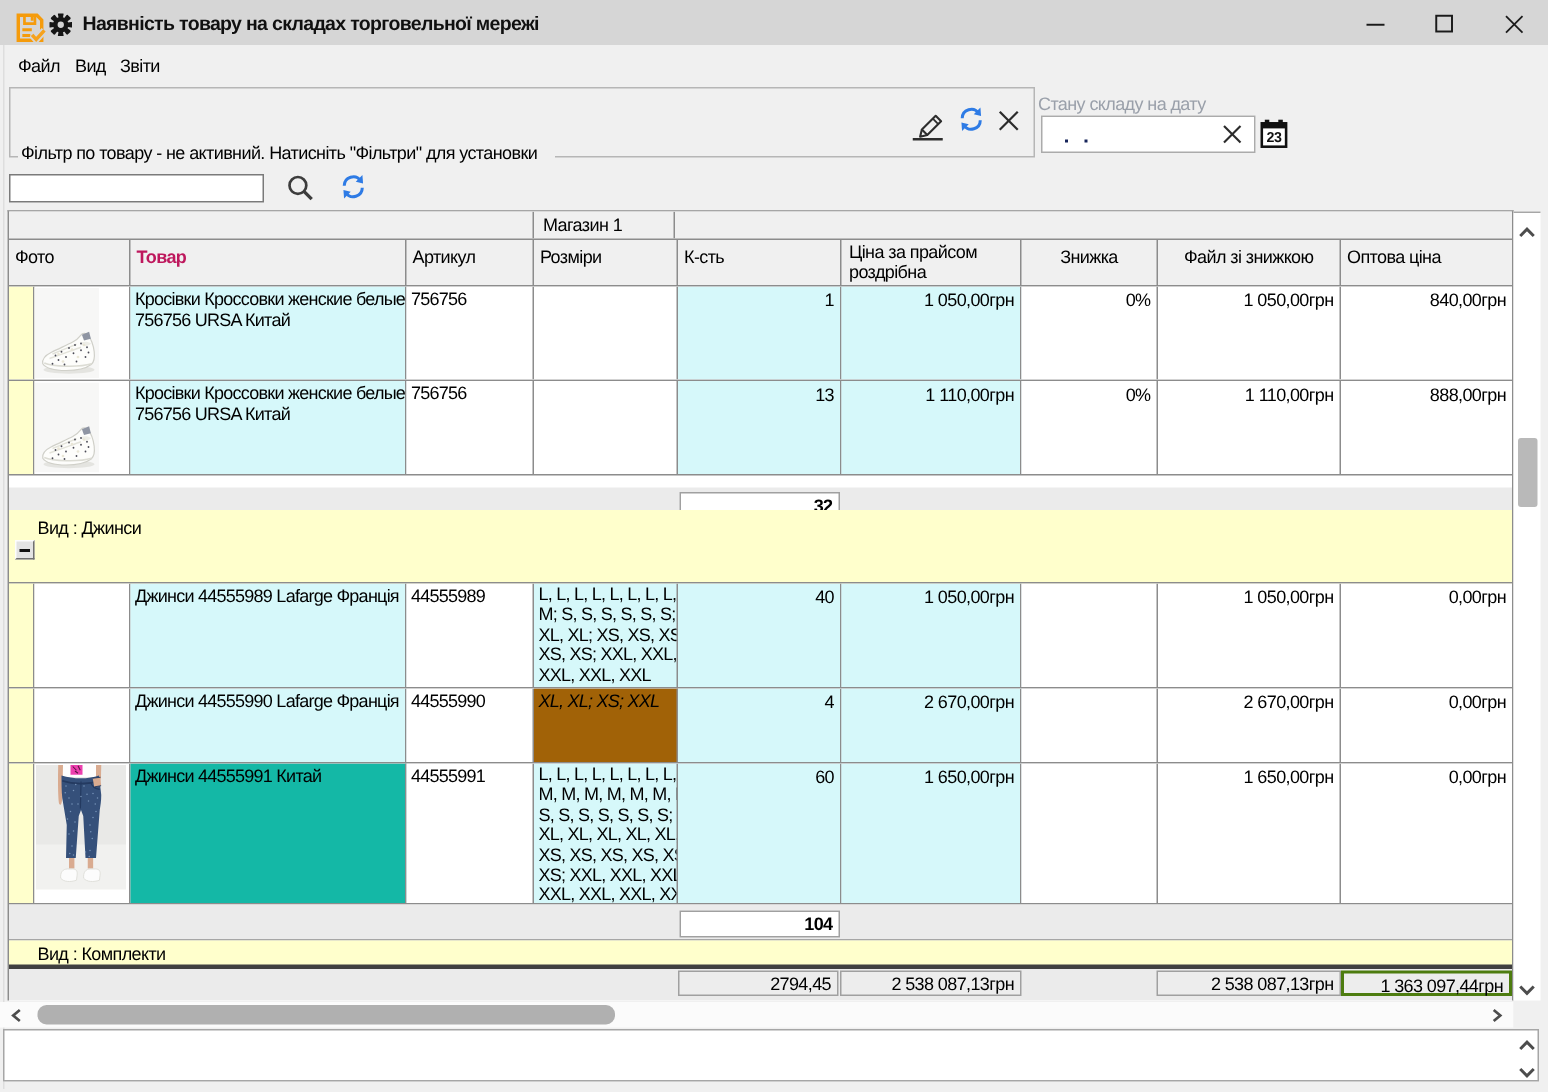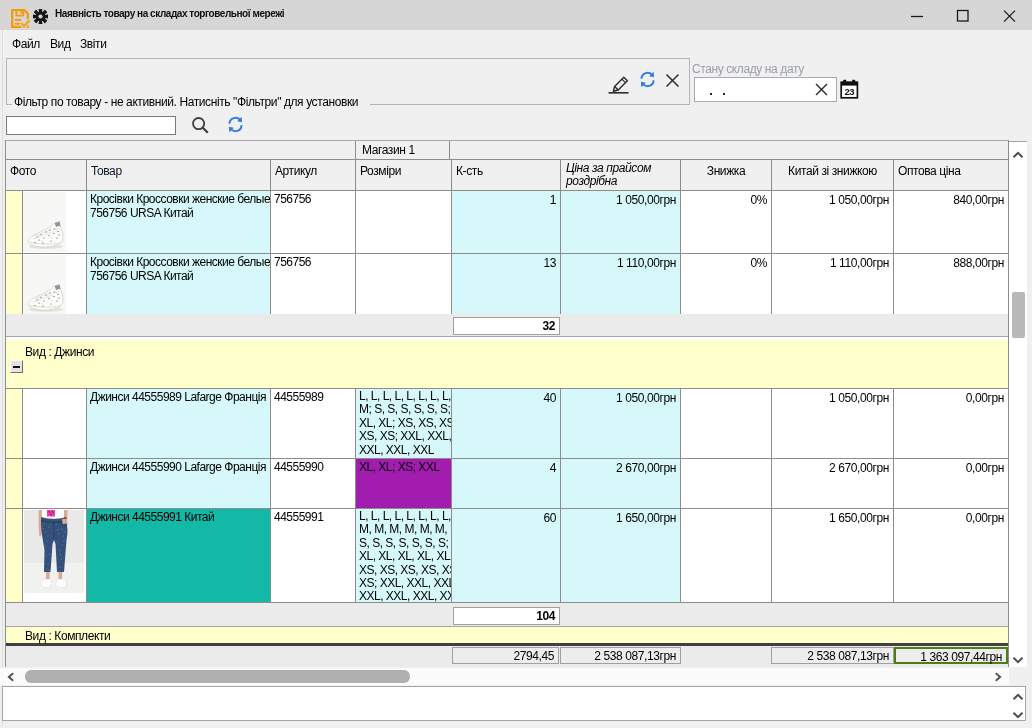--- a/index.html
+++ b/index.html
@@ -21,21 +21,21 @@
 <line x1="4.9" y1="11.9" x2="11.2" y2="11.9" stroke="#F59B0B" stroke-width="2"></line>
 <line x1="4.9" y1="15.7" x2="10.2" y2="15.7" stroke="#F59B0B" stroke-width="2"></line>
 <path d="M11.4 15.3 L14.1 18.3 L19.6 12.2" fill="none" stroke="#d6d6d6" stroke-width="4.8"></path>
 <path d="M11.4 15.3 L14.1 18.3 L19.6 12.2" fill="none" stroke="#F6A21C" stroke-width="2.3"></path>
 </svg>
 <svg class="ab" style="left:33px;top:9px" width="15" height="15" viewBox="0 0 15 15">
 <circle cx="7.5" cy="7.5" r="5.1" fill="#161616"></circle>
 <path d="M12.4 6.7 L14.7 6.3 L14.7 8.7 L12.4 8.3 Z M11.6 10.4 L13.4 11.8 L11.8 13.4 L10.4 11.6 Z M8.3 12.4 L8.7 14.7 L6.3 14.7 L6.7 12.4 Z M4.6 11.6 L3.2 13.4 L1.6 11.8 L3.4 10.4 Z M2.6 8.3 L0.3 8.7 L0.3 6.3 L2.6 6.7 Z M3.4 4.6 L1.6 3.2 L3.2 1.6 L4.6 3.4 Z M6.7 2.6 L6.3 0.3 L8.7 0.3 L8.3 2.6 Z M10.4 3.4 L11.8 1.6 L13.4 3.2 L11.6 4.6 Z" fill="#161616" stroke="#161616" stroke-width="1.4" stroke-linejoin="round"></path>
 <circle cx="7.5" cy="7.5" r="2.1" fill="#d4d4d4"></circle>
 </svg>
-<div class="ab" style="left:55px;top:8px;width:700px;height:16px;font-weight:bold;font-size:10px;color:#101010;letter-spacing:-0.45px;">Наявність товару на складах торговельної мережі</div>
+<div class="ab" style="left:55px;top:8px;width:700px;height:16px;font-weight:bold;font-size:13px;color:#101010;letter-spacing:-0.45px;">Наявність товару на складах торговельної мережі</div>
 <svg class="ab" style="left:908px;top:8px" width="110" height="16" viewBox="0 0 110 16">
 <line x1="3" y1="8.5" x2="15" y2="8.5" stroke="#1a1a1a" stroke-width="1.3"></line>
 <rect x="49.5" y="2.5" width="10.5" height="10.5" fill="none" stroke="#1a1a1a" stroke-width="1.3"></rect>
 <line x1="96" y1="2.7" x2="107" y2="13.7" stroke="#1a1a1a" stroke-width="1.2"></line>
 <line x1="107" y1="2.7" x2="96" y2="13.7" stroke="#1a1a1a" stroke-width="1.2"></line>
 </svg>
 <div class="ab" style="left:12px;top:37px;width:40px;height:14px;">Файл</div>
 <div class="ab" style="left:50px;top:37px;width:30px;height:14px;">Вид</div>
 <div class="ab" style="left:80px;top:37px;width:40px;height:14px;">Звіти</div>
 <div class="ab" style="left:6px;top:58px;width:684px;height:47px;border:1px solid #b6b6b6;box-sizing:border-box;"></div>
@@ -85,39 +85,39 @@
 <div class="ab" style="left:5px;top:140px;width:1004px;height:527px;border:1px solid #8c8c8c;border-bottom:none;border-top:1px solid #a6a6a6;box-sizing:border-box;background:#fff;overflow:hidden;">
 <div class="row" style="top:0px;height:19px;background:#f0f0f0;">
       <div class="cell" style="left:349px;top:0;height:100%;width:95px;border-left:1px solid #8c8c8c;padding:2px 0 0 6px;">Магазин 1</div>
     </div>
 <div class="row" style="top:19px;height:31px;background:#f0f0f0;border-bottom:1px solid #8c8c8c;">
       <div class="cell" style="left:0px;top:0;height:100%;width:17px;border-right:none;"></div>
       <div class="cell" style="left:17px;top:0;height:100%;width:64px;left:0px;width:81px;">
         <div class="hdr">Фото</div>
       </div>
       <div class="cell" style="left:81px;top:0;height:100%;width:184px;">
-        <div class="hdr" style="color:#0f172a;">Товар</div>
+        <div class="hdr" style="color:#be185d;font-weight:bold;">Товар</div>
       </div>
       <div class="cell" style="left:265px;top:0;height:100%;width:85px;">
         <div class="hdr">Артикул</div>
       </div>
       <div class="cell" style="left:350px;top:0;height:100%;width:96px;">
         <div class="hdr">Розміри</div>
       </div>
       <div class="cell" style="left:446px;top:0;height:100%;width:109px;">
         <div class="hdr">К-сть</div>
       </div>
-      <div class="cell" style="left:555px;top:0;height:100%;width:120px;font-style:italic;">
+      <div class="cell" style="left:555px;top:0;height:100%;width:120px;">
         <div style="padding:2px 0 0 5px;line-height:13px;">Ціна за прайсом<br>роздрібна</div>
       </div>
       <div class="cell" style="left:675px;top:0;height:100%;width:91px;">
         <div style="padding:4px 0 0 0;text-align:center;">Знижка</div>
       </div>
       <div class="cell" style="left:766px;top:0;height:100%;width:122px;">
-        <div style="padding:4px 0 0 0;text-align:center;">Китай зі знижкою</div>
+        <div style="padding:4px 0 0 0;text-align:center;">Файл зі знижкою</div>
       </div>
       <div class="cell" style="left:888px;top:0;height:100%;width:114px;border-right:none;">
         <div class="hdr">Оптова ціна</div>
       </div>
     </div>
 <div class="row" style="top:50px;height:63px;">
       <div class="cell" style="left:0px;top:0;height:100%;width:17px;background:#ffffcc;"></div>
       <div class="cell" style="left:17px;top:0;height:100%;width:64px;background:#fff;position:absolute;">
         <svg width="43" height="60" viewBox="0 0 43 60" style="position:absolute;left:0px;top:1px;">
 <rect x="0" y="0" width="43" height="60" fill="#f7f7f6"></rect>
@@ -229,21 +229,21 @@
       <div class="cell" style="left:675px;top:0;height:100%;width:91px;background:#fff;">
         <div class="num">0%</div>
       </div>
       <div class="cell" style="left:766px;top:0;height:100%;width:122px;background:#fff;">
         <div class="num">1 110,00грн</div>
       </div>
       <div class="cell" style="left:888px;top:0;height:100%;width:114px;background:#fff;border-right:none;">
         <div class="num">888,00грн</div>
       </div>
     </div>
-<div class="row" style="top:173px;height:23px;background:#ebebeb;border-bottom:1px solid #a6a6a6;">
+<div class="row" style="top:184px;height:23px;background:#ebebeb;border-bottom:1px solid #a6a6a6;">
       <div style="position:absolute;left:447px;top:3px;width:107px;height:18px;background:#fff;border:1px solid #a0a0a0;box-sizing:border-box;font-weight:bold;text-align:right;padding:1px 4px 0 0;">32</div>
     </div>
 <div class="row" style="top:199px;height:49px;background:#ffffcc;border-bottom:1px solid #8c8c8c;">
       <div style="position:absolute;left:19px;top:5px;">Вид : Джинси</div>
       <div style="position:absolute;left:4px;top:20px;width:13px;height:13px;background:#e3e3e3;border-top:1px solid #fdfdfd;border-left:1px solid #fdfdfd;border-right:1px solid #707070;border-bottom:1px solid #707070;box-sizing:border-box;">
         <div style="position:absolute;left:2px;top:5px;width:7px;height:2px;background:#111;"></div>
       </div>
     </div>
 <div class="row" style="top:248px;height:70px;">
       <div class="cell" style="left:0px;top:0;height:100%;width:17px;background:#ffffcc;"></div>
@@ -273,21 +273,21 @@
     </div>
 <div class="row" style="top:318px;height:50px;">
       <div class="cell" style="left:0px;top:0;height:100%;width:17px;background:#ffffcc;"></div>
       <div class="cell" style="left:17px;top:0;height:100%;width:64px;background:#fff;"></div>
       <div class="cell" style="left:81px;top:0;height:100%;width:184px;background:#d6f8fa;">
         <div class="txt">Джинси 44555990 Lafarge Франція</div>
       </div>
       <div class="cell" style="left:265px;top:0;height:100%;width:85px;background:#fff;">
         <div class="txt">44555990</div>
       </div>
-      <div class="cell" style="left:350px;top:0;height:100%;width:96px;background:#a21caf;">
+      <div class="cell" style="left:350px;top:0;height:100%;width:96px;background:#a16207;font-style:italic;">
         <div class="txt">XL, XL; XS; XXL</div>
       </div>
       <div class="cell" style="left:446px;top:0;height:100%;width:109px;background:#d6f8fa;">
         <div class="num">4</div>
       </div>
       <div class="cell" style="left:555px;top:0;height:100%;width:120px;background:#d6f8fa;">
         <div class="num">2 670,00грн</div>
       </div>
       <div class="cell" style="left:675px;top:0;height:100%;width:91px;background:#fff;"></div>
       <div class="cell" style="left:766px;top:0;height:100%;width:122px;background:#fff;">

